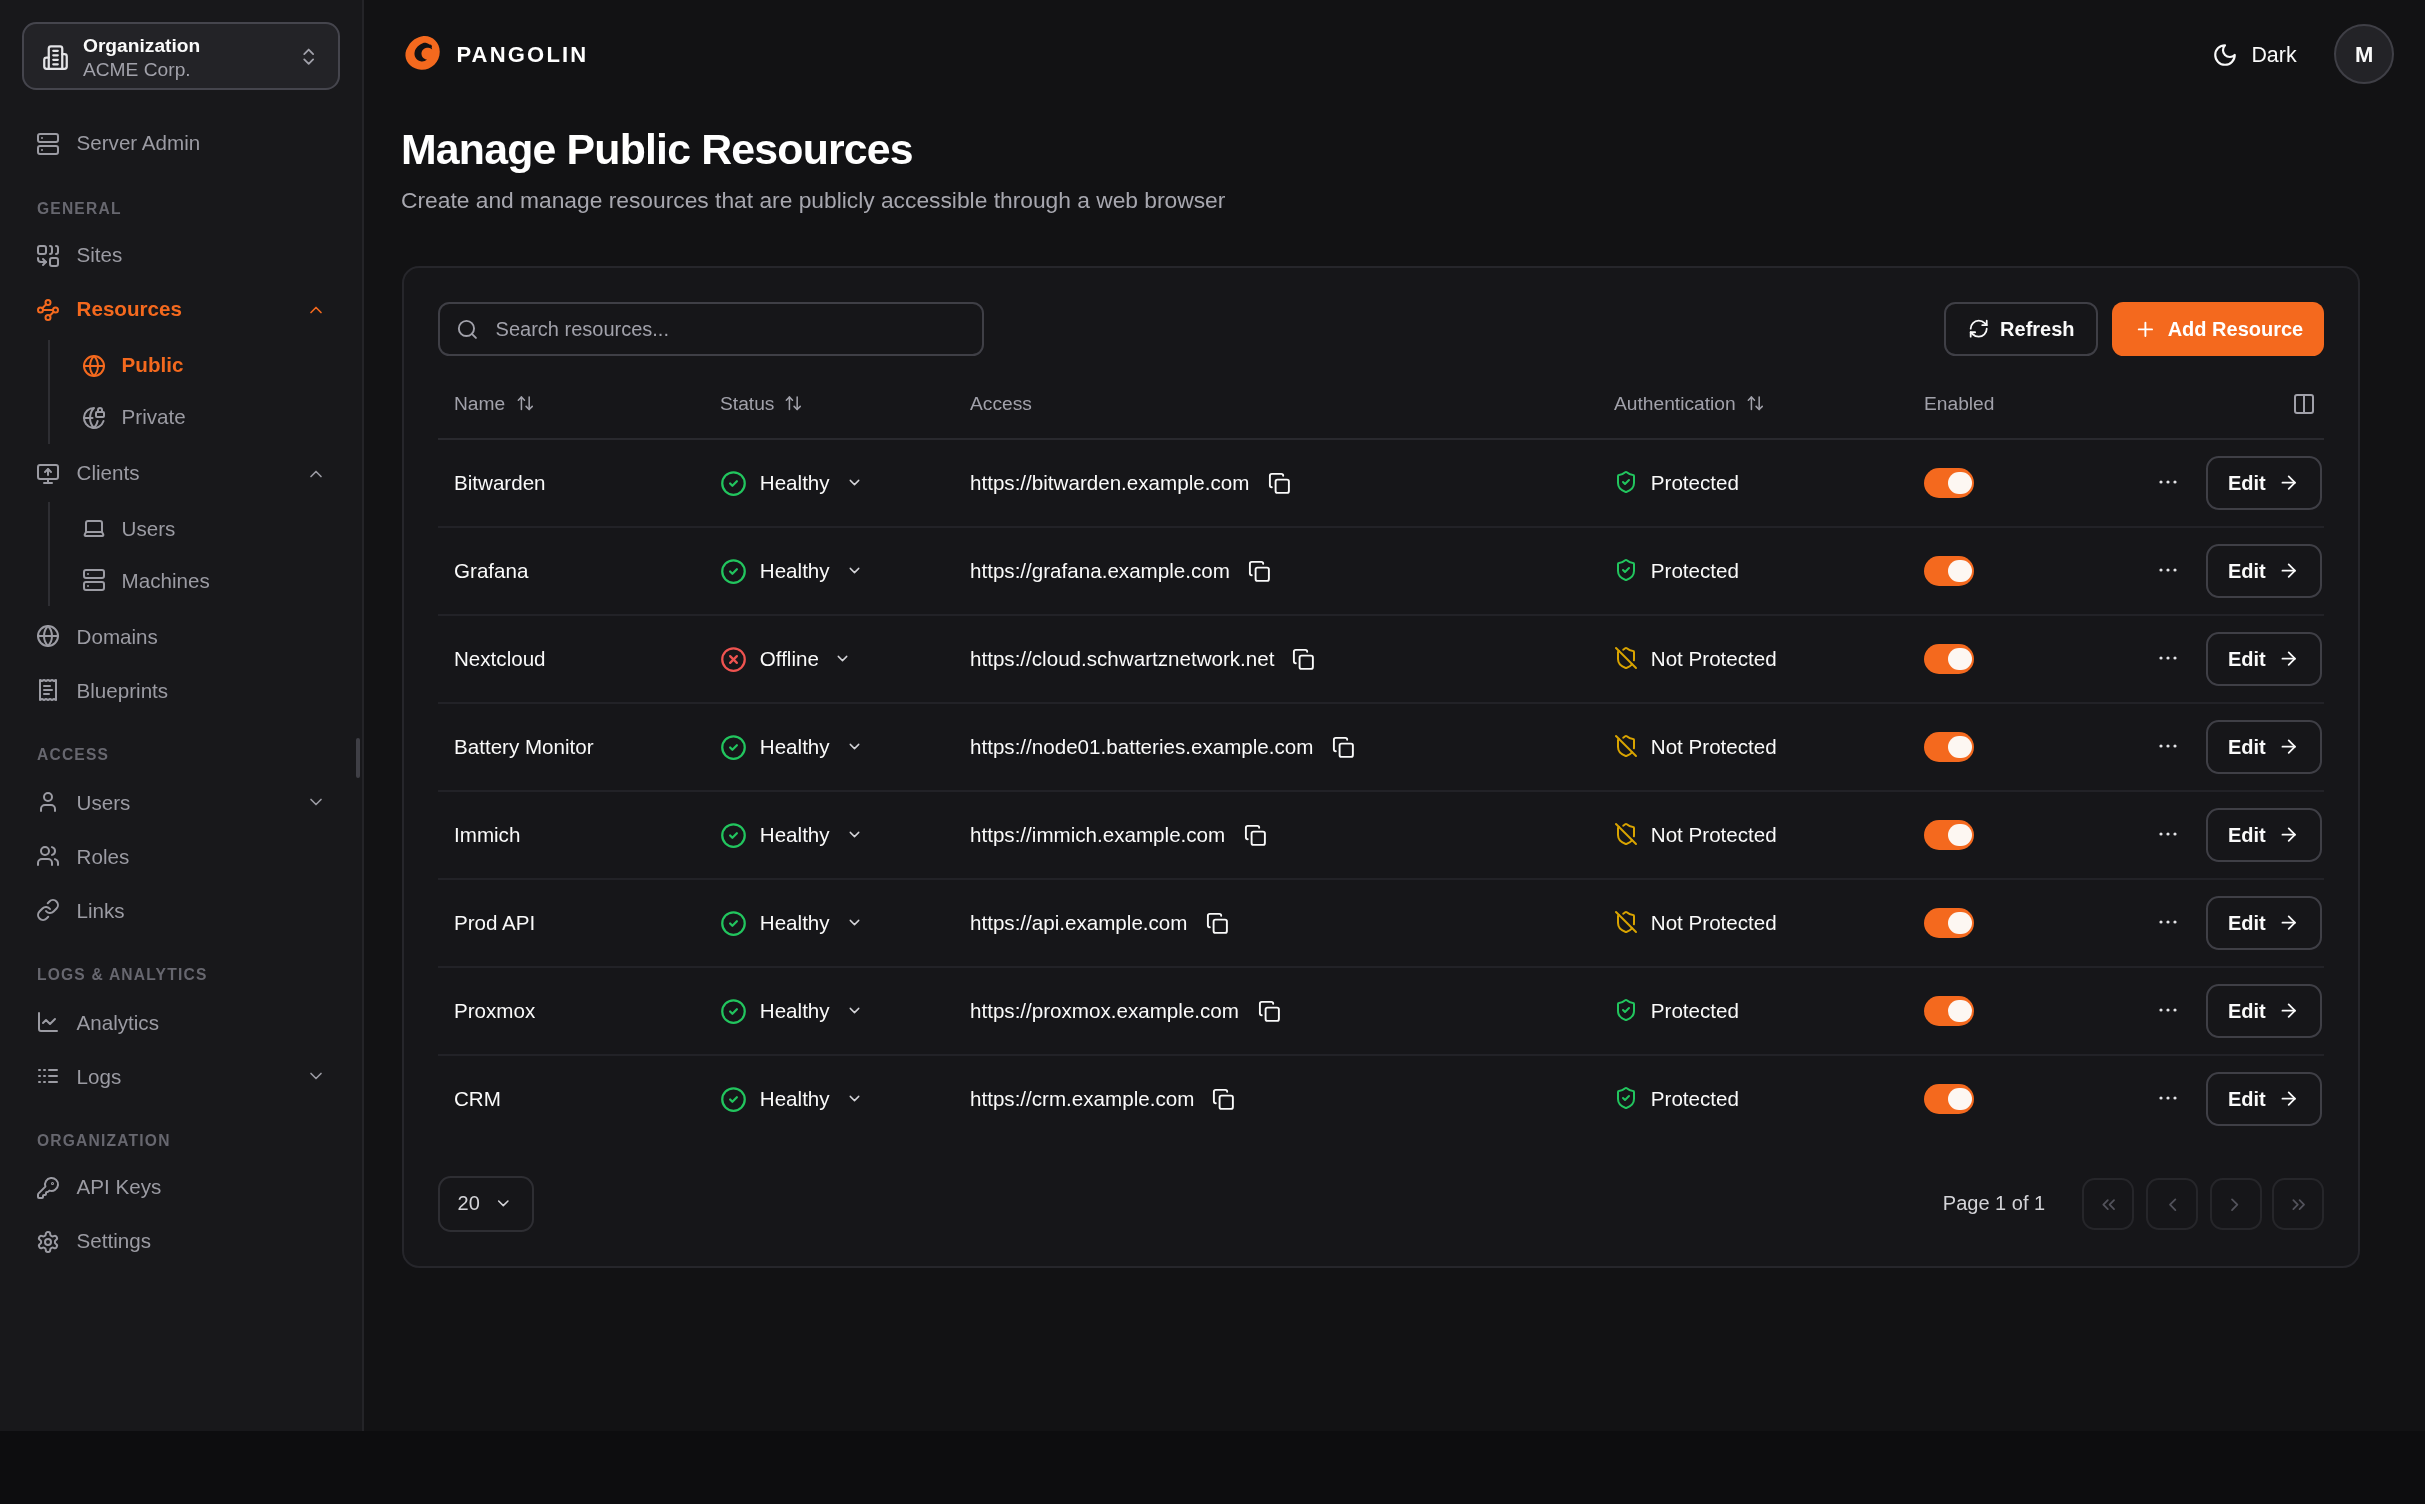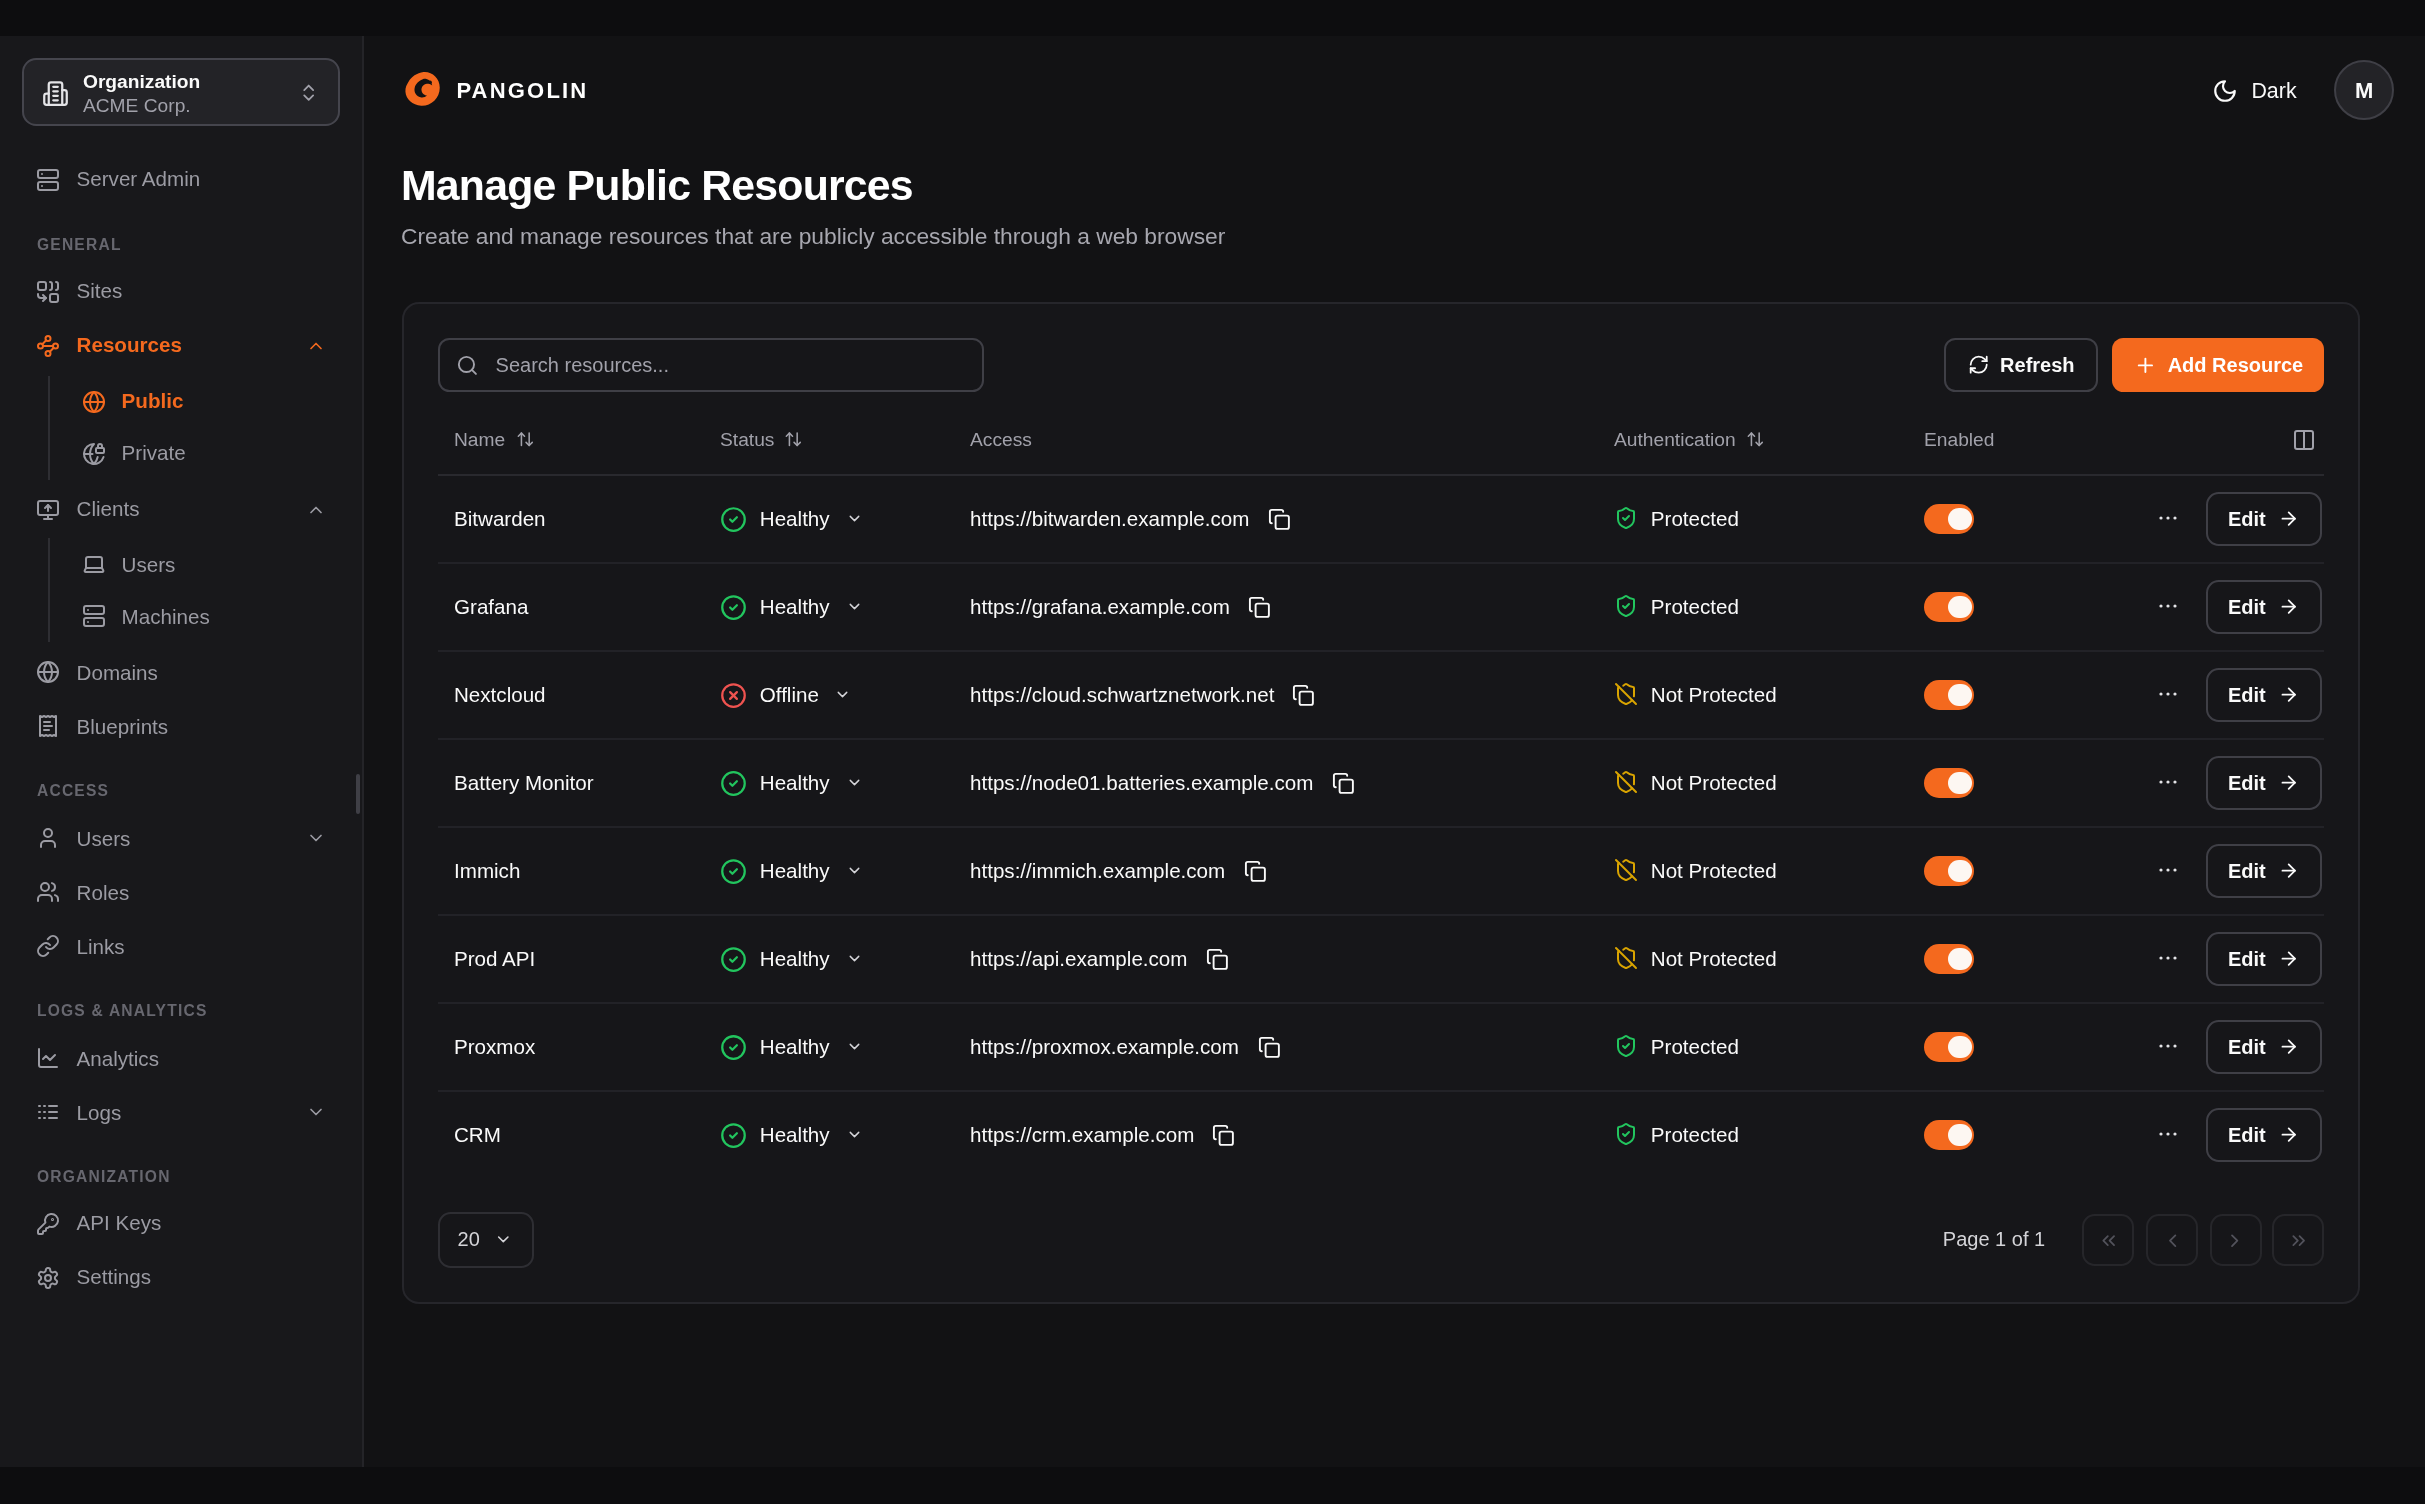--- a/index.html
+++ b/index.html
@@ -1,16 +1,16 @@
 <!DOCTYPE html>
 <html style="font-size:11.4px"><head>
 <meta charset="utf-8">
 <style>
   html,body{margin:0;padding:0;background:#0d0d0f;}
-  #stage{width:2426px;height:1431px;overflow:hidden;position:relative;margin-top:36px;}
+  #stage{width:2426px;height:1431px;overflow:hidden;position:relative;}
   #app{width:1213px;height:752px;transform:scale(2);transform-origin:0 0;
        font-family:"Liberation Sans","DejaVu Sans",sans-serif;
        background:#121214;color:#fafafa;display:flex;position:relative;}
   svg{display:block;}
   .ico{stroke:currentColor;fill:none;stroke-width:2;stroke-linecap:round;stroke-linejoin:round;}
 
   
   .sidebar{width:182px;min-width:182px;height:100%;background:#18181b;border-right:0.7px solid #242428;
            position:relative;box-sizing:border-box;padding:11.4px 11.4px 0 11.4px;}
   .org-box{display:flex;align-items:center;gap:7.1px;background:#232327;border:0.7px solid #45454d;

